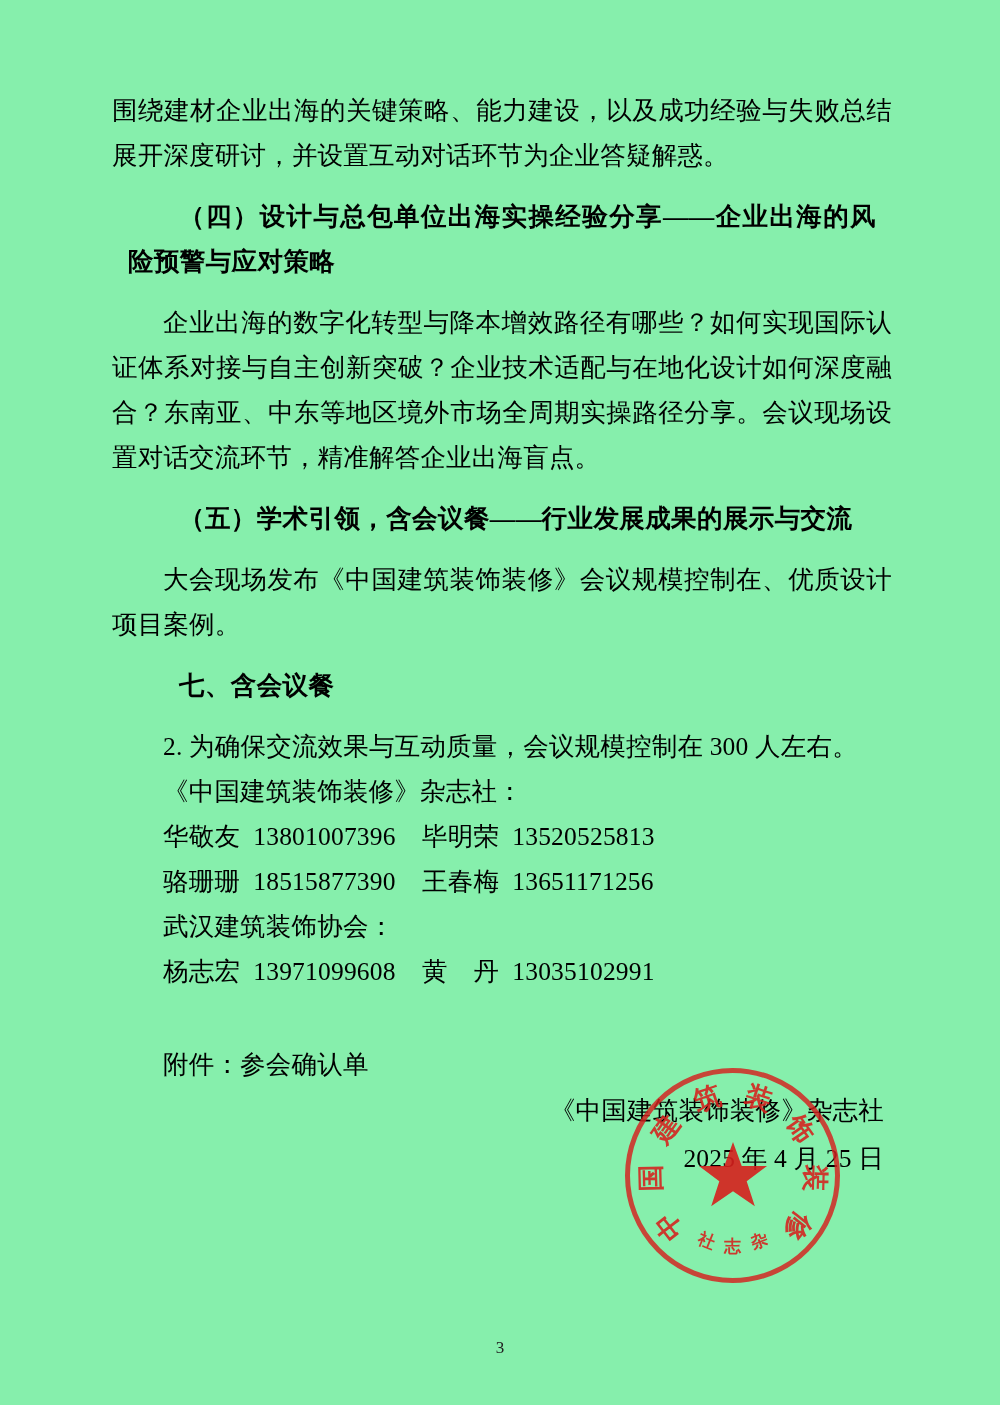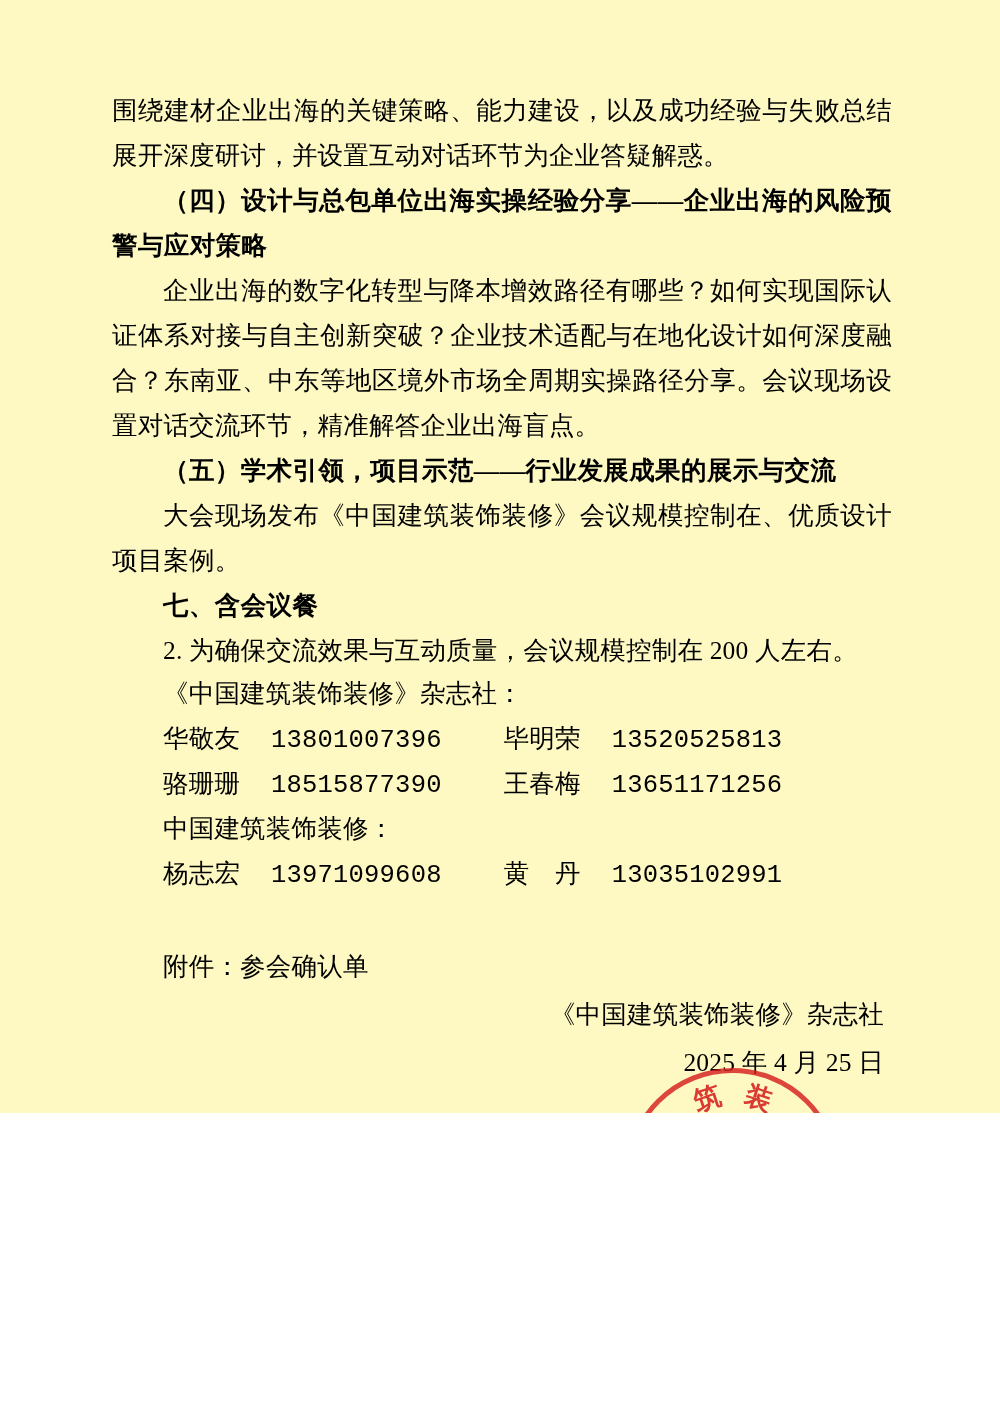--- a/index.html
+++ b/index.html
@@ -7,23 +7,23 @@
     padding: 0;
     background: #ffffff;
   }
   body {
     font-family: "Liberation Serif", "DejaVu Serif", serif;
     color: #000000;
   }
   .page {
     position: relative;
     width: 1000px;
-    height: 1113px;
+    height: 1405px;
     margin: 0 auto;
-    background: #fef9c3;
+    background: #86efac;
     overflow: hidden;
   }
   .content {
     position: absolute;
     left: 112px;
     top: 88px;
     width: 780px;
   }
   p {
     margin: 0;
@@ -32,33 +32,32 @@
     text-align: justify;
     letter-spacing: 0.2px;
   }
   .indent {
     text-indent: 2em;
   }
   .heading {
     font-weight: bold;
     font-size: 25.5px;
     line-height: 45px;
-    margin: 0;
+    margin: 16px;
     letter-spacing: 0.4px;
   }
   .heading-indent {
     text-indent: 2em;
   }
   .contact-line {
     margin: 0;
     font-size: 25.5px;
     line-height: 45px;
     text-indent: 2em;
     white-space: pre;
-    font-family: Liberation Mono, monospace;
   }
   .spacer-lg {
     height: 48px;
   }
   .signature {
     margin-top: 0;
     text-align: right;
     padding-right: 8px;
   }
   .signature p {
@@ -135,35 +134,35 @@
 
 <div class="page">
   <div class="content">
 
     <p class="body">围绕建材企业出海的关键策略、能力建设，以及成功经验与失败总结展开深度研讨，并设置互动对话环节为企业答疑解惑。</p>
 
     <p class="heading heading-indent">（四）设计与总包单位出海实操经验分享——企业出海的风险预警与应对策略</p>
 
     <p class="indent">企业出海的数字化转型与降本增效路径有哪些？如何实现国际认证体系对接与自主创新突破？企业技术适配与在地化设计如何深度融合？东南亚、中东等地区境外市场全周期实操路径分享。会议现场设置对话交流环节，精准解答企业出海盲点。</p>
 
-    <p class="heading heading-indent">（五）学术引领，项目示范——行业发展成果的展示与交流</p>
+    <p class="heading heading-indent">（五）学术引领，含会议餐——行业发展成果的展示与交流</p>
 
     <p class="indent">大会现场发布《中国建筑装饰装修》会议规模控制在、优质设计项目案例。</p>
 
     <p class="heading heading-indent">七、含会议餐</p>
 
 
-    <p class="indent">2. 为确保交流效果与互动质量，会议规模控制在 200 人左右。</p>
+    <p class="indent">2. 为确保交流效果与互动质量，会议规模控制在 300 人左右。</p>
 
 
 
     <p class="contact-line">《中国建筑装饰装修》杂志社：</p>
     <p class="contact-line">华敬友  13801007396    毕明荣  13520525813</p>
     <p class="contact-line">骆珊珊  18515877390    王春梅  13651171256</p>
-    <p class="contact-line">中国建筑装饰装修：</p>
+    <p class="contact-line">武汉建筑装饰协会：</p>
     <p class="contact-line">杨志宏  13971099608    黄　丹  13035102991</p>
 
     <div class="spacer-lg"></div>
 
     <p class="contact-line">附件：参会确认单</p>
 
     <div class="signature">
       <p>《中国建筑装饰装修》杂志社</p>
       <p>2025 年 4 月 25 日</p>
     </div>

